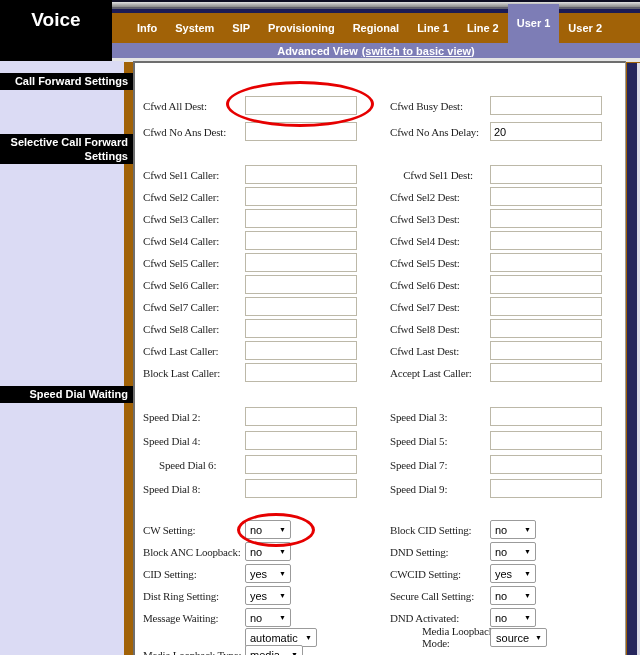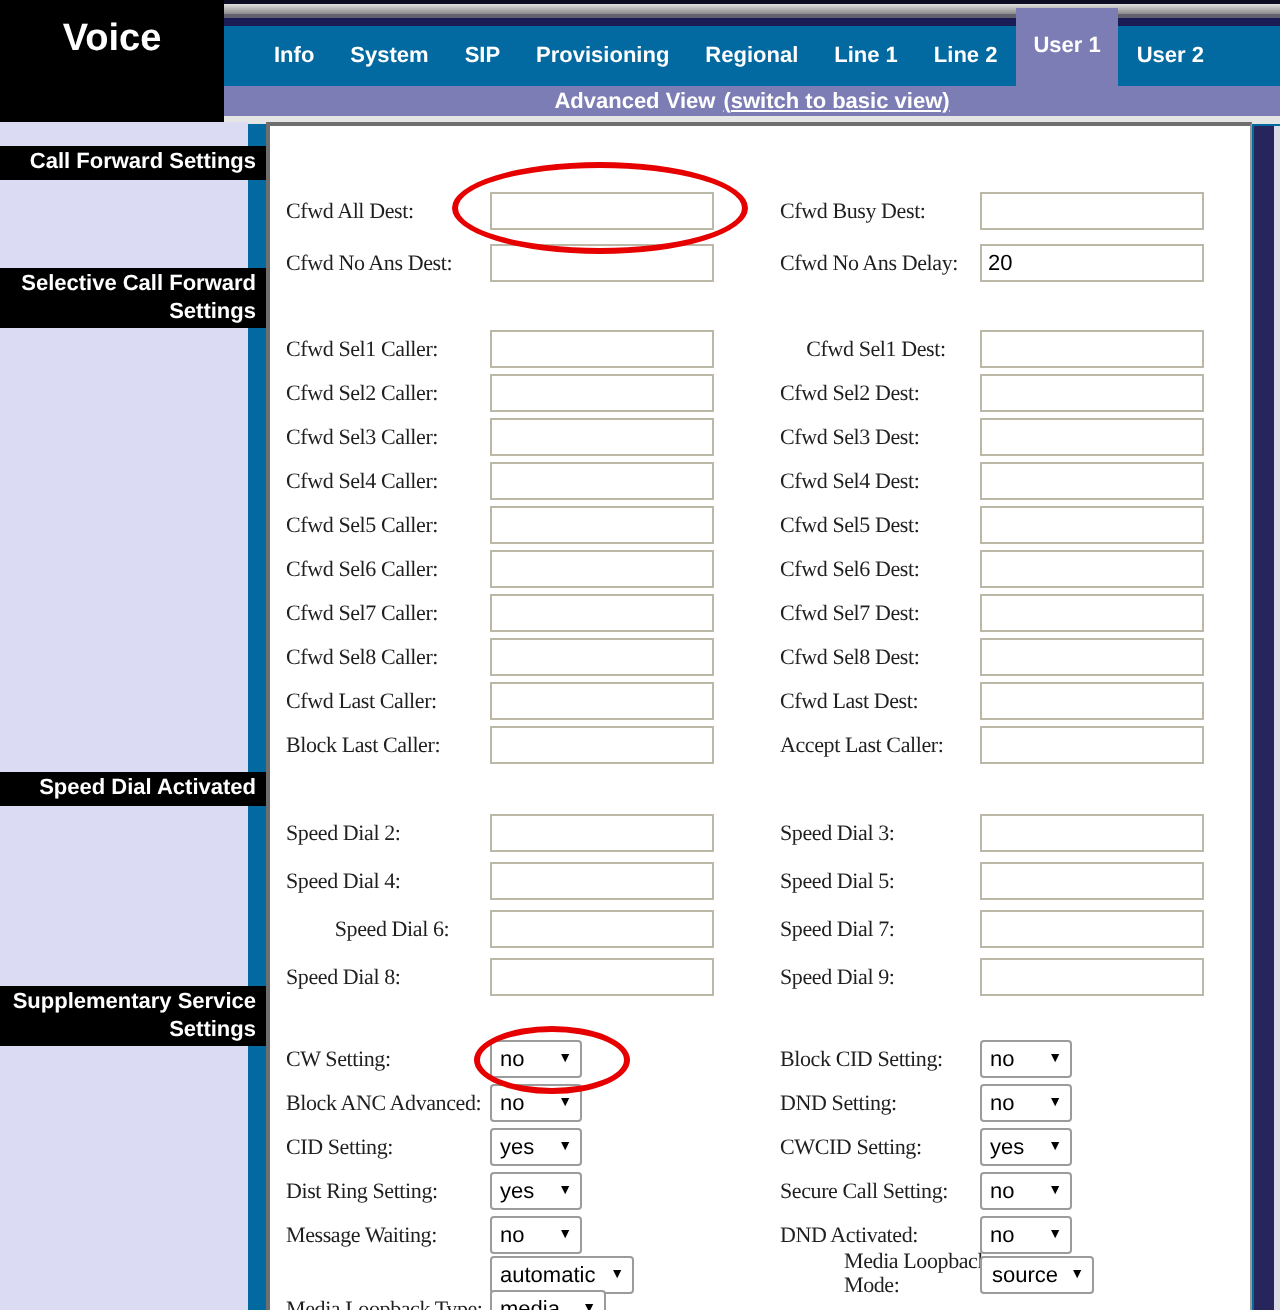--- a/index.html
+++ b/index.html
@@ -1,18 +1,18 @@
 <!DOCTYPE html>
 <html><head>
 <meta charset="utf-8">
 <style>
   html,body{margin:0;padding:0;background:#000;}
   body{width:640px;height:655px;overflow:hidden;position:relative;
        font-family:"Liberation Sans", sans-serif;}
-  #page{position:absolute;inset:0;background:#0369a1;}
+  #page{position:absolute;inset:0;background:#a16207;}
 
   
   #voice-title{position:absolute;left:0;top:0;width:112px;height:61px;background:#000;
     color:#fff;font-size:19px;font-weight:bold;text-align:center;padding-top:9px;box-sizing:border-box;}
   #stripes{position:absolute;left:112px;right:0;top:0;height:13px;}
   .stripe-a{height:2px;background:#0d0d22;}
   .stripe-b{height:5px;background:linear-gradient(180deg,#e2e2e2 0%,#b8b8b8 45%,#8a8a8a 100%);}
   .stripe-c{height:2px;background:#62626e;}
   .stripe-d{height:4px;background:#1b1b55;}
   #tab-bar{position:absolute;left:112px;right:0;top:0;height:43px;display:flex;
@@ -132,39 +132,39 @@
       <div class="flabel" style="left: 255px; top: 304px; width: 96px;">Accept Last Caller:</div>
       <input class="tin" type="text" value="" style="left: 355px; top: 300px;">
       <div class="flabel" style="left: 8px; top: 348px; width: 98px;">Speed Dial 2:</div>
       <input class="tin" type="text" value="" style="left: 110px; top: 344px;">
       <div class="flabel" style="left: 255px; top: 348px; width: 96px;">Speed Dial 3:</div>
       <input class="tin" type="text" value="" style="left: 355px; top: 344px;">
       <div class="flabel" style="left: 8px; top: 372px; width: 98px;">Speed Dial 4:</div>
       <input class="tin" type="text" value="" style="left: 110px; top: 368px;">
       <div class="flabel" style="left: 255px; top: 372px; width: 96px;">Speed Dial 5:</div>
       <input class="tin" type="text" value="" style="left: 355px; top: 368px;">
-      <div class="flabel" style="left: 12px; top: 396px; width: 98px; text-align: center;">Speed Dial 6:</div>
+      <div class="flabel" style="left: 24px; top: 396px; width: 98px;">Speed Dial 6:</div>
       <input class="tin" type="text" value="" style="left: 110px; top: 392px;">
       <div class="flabel" style="left: 255px; top: 396px; width: 96px;">Speed Dial 7:</div>
       <input class="tin" type="text" value="" style="left: 355px; top: 392px;">
       <div class="flabel" style="left: 8px; top: 420px; width: 98px;">Speed Dial 8:</div>
       <input class="tin" type="text" value="" style="left: 110px; top: 416px;">
       <div class="flabel" style="left: 255px; top: 420px; width: 96px;">Speed Dial 9:</div>
       <input class="tin" type="text" value="" style="left: 355px; top: 416px;">
       <div class="flabel" style="left: 8px; top: 461px; width: 98px;">CW Setting:</div>
       <div class="sel" style="left: 110px; top: 457px; width: 46px;">
         <span class="val">no</span>
         <span class="arr">▼</span>
       </div>
       <div class="flabel" style="left: 255px; top: 461px; width: 96px;">Block CID Setting:</div>
       <div class="sel" style="left: 355px; top: 457px; width: 46px;">
         <span class="val">no</span>
         <span class="arr">▼</span>
       </div>
-      <div class="flabel" style="left: 8px; top: 483px; width: 98px;">Block ANC Advanced:</div>
+      <div class="flabel" style="left: 8px; top: 483px; width: 98px;">Block ANC Loopback:</div>
       <div class="sel" style="left: 110px; top: 479px; width: 46px;">
         <span class="val">no</span>
         <span class="arr">▼</span>
       </div>
       <div class="flabel" style="left: 255px; top: 483px; width: 96px;">DND Setting:</div>
       <div class="sel" style="left: 355px; top: 479px; width: 46px;">
         <span class="val">no</span>
         <span class="arr">▼</span>
       </div>
       <div class="flabel" style="left: 8px; top: 505px; width: 98px;">CID Setting:</div>
@@ -213,15 +213,14 @@
       </div>
       <div class="circle" style="left: 91px; top: 18px; width: 142px; height: 40px;"></div>
       <div class="circle" style="left: 102px; top: 450px; width: 72px; height: 28px;"></div>
     </div>
 
   <div id="right-bar"></div>
   <div id="right-edge"></div>
 
 <div class="shead" style="top: 73px; min-height: 17px;">Call Forward Settings</div>
     <div class="shead" style="top: 134px; min-height: 30px;">Selective Call Forward Settings</div>
-    <div class="shead" style="top: 386px; min-height: 17px;">Speed Dial Activated</div>
-    <div class="shead" style="top: 493px; min-height: 30px;">Supplementary Service Settings</div>
+    <div class="shead" style="top: 386px; min-height: 17px;">Speed Dial Waiting</div>
   </div>
 
 </body></html>

